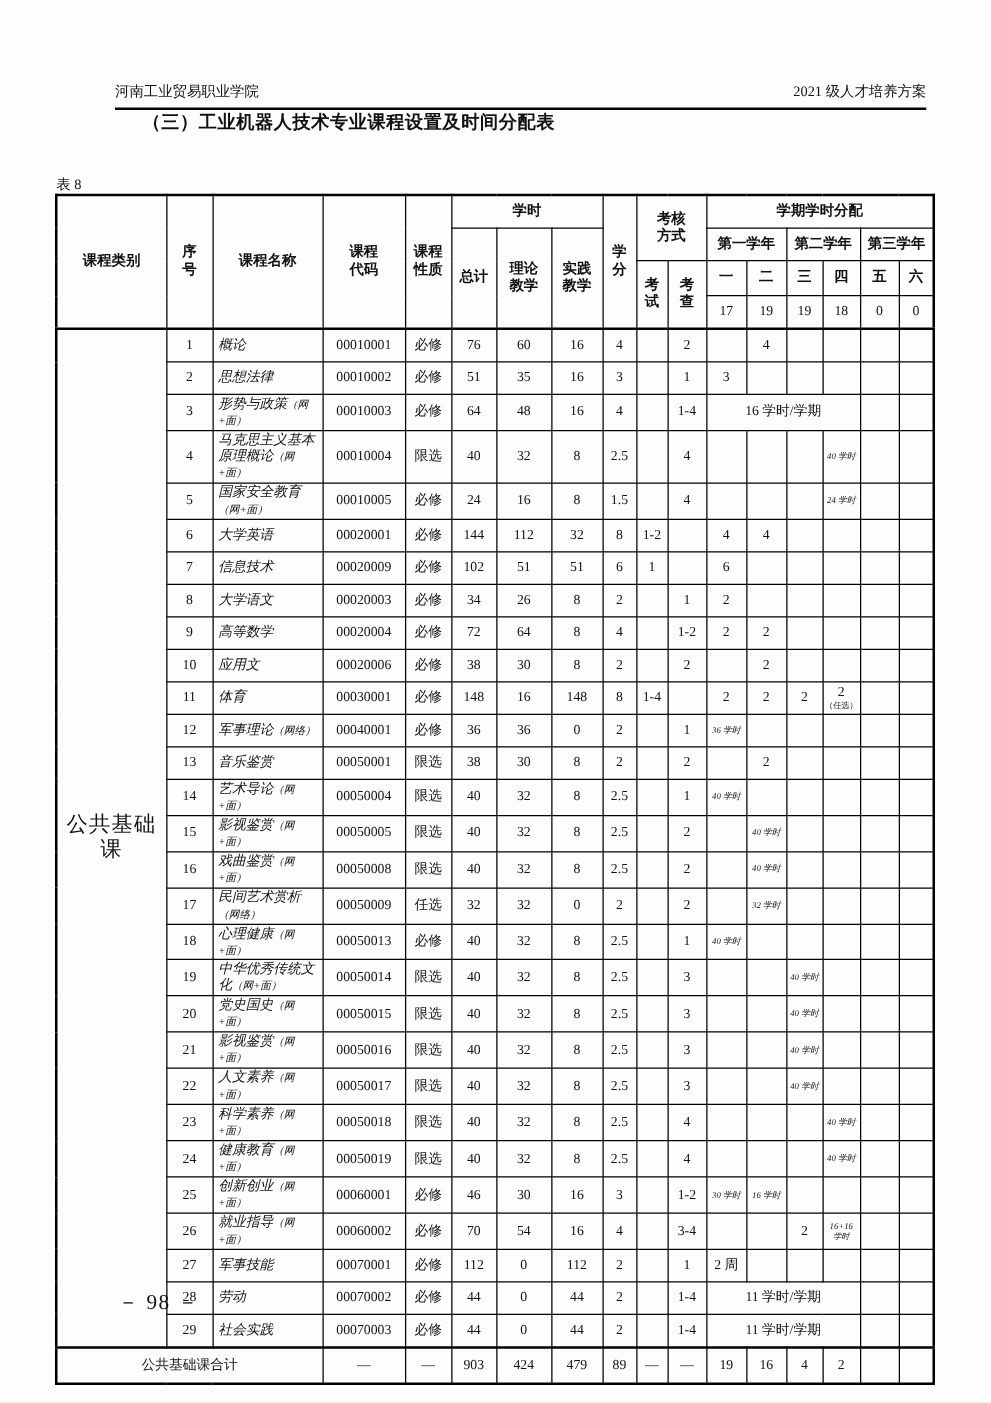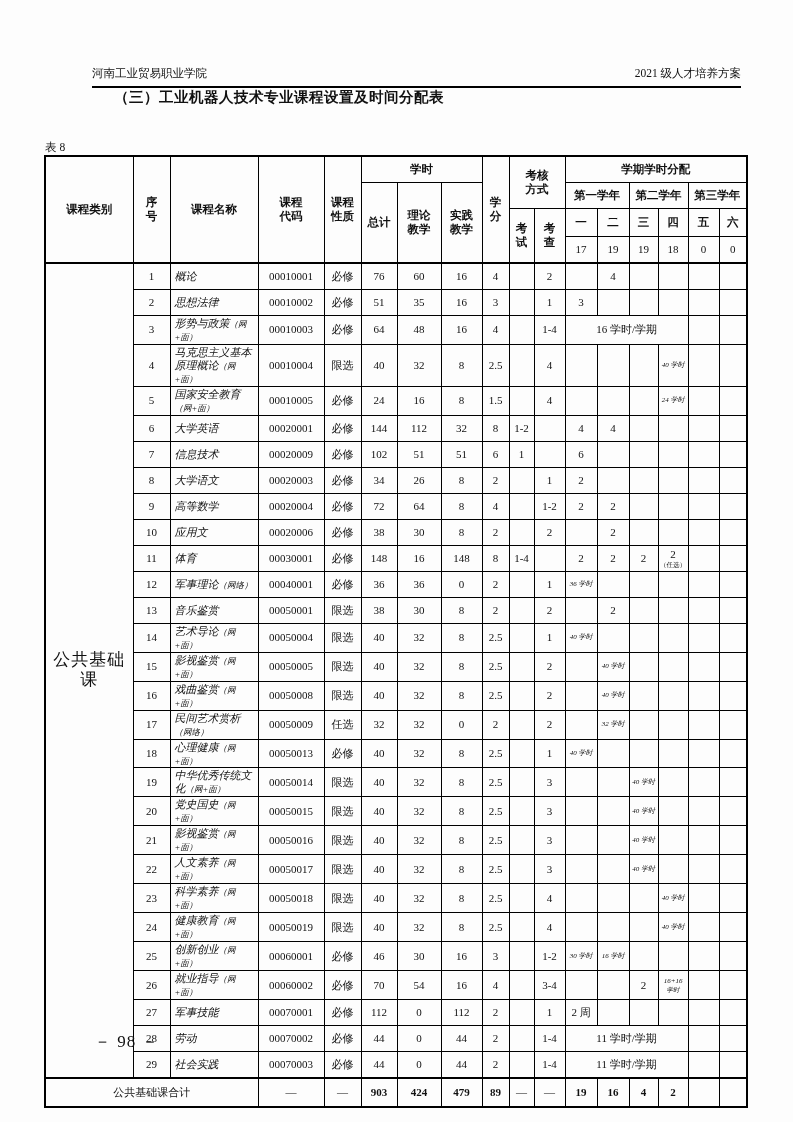--- a/index.html
+++ b/index.html
@@ -23,21 +23,21 @@
   .course thead tr:nth-child(3) th{height:25px;}
   .course thead tr:nth-child(4) th{height:23px;font-weight:normal;font-size:11px;}
   .course tbody td{height:23px;}
   td.name{text-align:left;padding-left:4px;font-style:italic;}
   td.cat{font-size:17px;letter-spacing:1px;}
   .suffix{font-size:8.5px;}
   td.sm{font-size:7px;line-height:1.25;font-style:italic;}
   .sub{display:block;font-size:6.5px;line-height:1.1;}
   tr.total{border-top:2px solid #000;}
   tr.total td{height:25px;font-size:11px;}
-  td.b{font-weight:bold;}
+  td.b{font-weight:normal;}
   .page-number{position:absolute;left:94px;top:1030px;font-size:17px;letter-spacing:1px;}
 </style>
 </head>
 <body>
 
 <div class="page">
 
   <div class="doc-header">
     <span>河南工业贸易职业学院</span>
     <span>2021 级人才培养方案</span>

